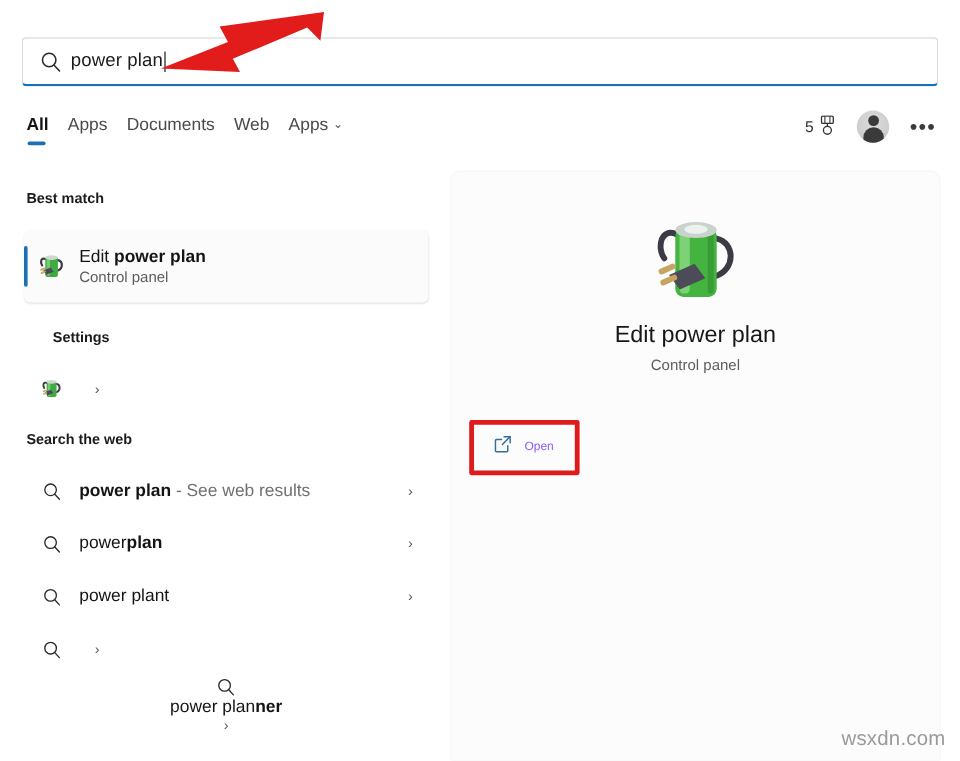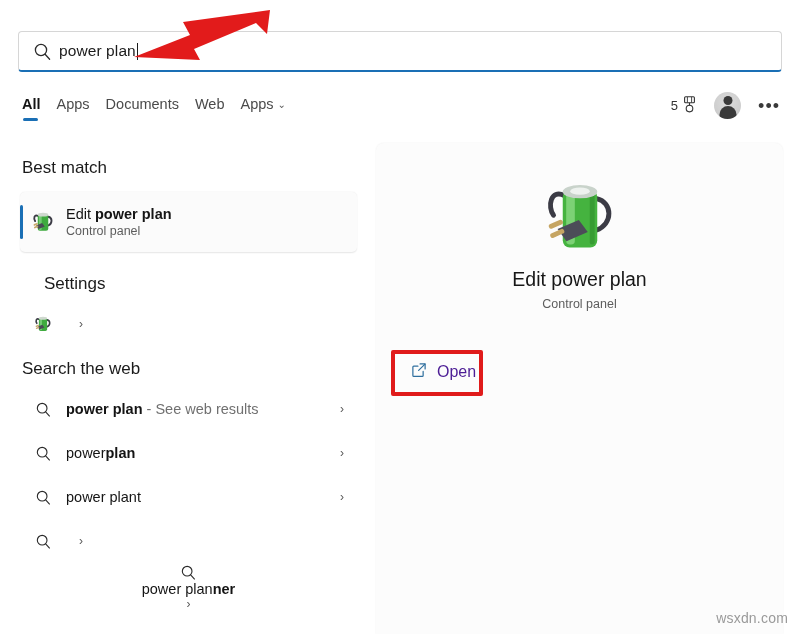--- a/index.html
+++ b/index.html
@@ -152,22 +152,22 @@
 
   
   .left-col {
     position: absolute;
     left: 0;
     top: 140px;
     width: 375px;
     height: 494px;
   }
   .section-head {
-    font-size: 17px;
-    font-weight: 400;
+    font-size: 12px;
+    font-weight: 700;
     color: #1b1b1b;
     padding-left: 22px;
   }
 
   .bestmatch-card {
     position: absolute;
     left: 20px;
     width: 337px;
     height: 60px;
     background: #fbfbfb;
@@ -279,22 +279,22 @@
     width: 88px;
     height: 34px;
     display: flex;
     align-items: center;
     gap: 9px;
     padding-left: 8px;
     box-sizing: border-box;
     border-radius: 3px;
   }
   .open-btn .lbl {
-    font-size: 16px;
-    color: #4c1d95;
+    font-size: 10px;
+    color: #8b5cf6;
   }
   .annot-box {
     position: absolute;
     left: 391px;
     top: 350px;
     width: 92px;
     height: 46px;
     border: 4px solid #e01b1b;
     border-radius: 2px;
     box-sizing: border-box;
@@ -305,21 +305,21 @@
     position: absolute;
     left: 128px;
     top: 2px;
     pointer-events: none;
   }
 
   .watermark {
     position: absolute;
     right: 12px;
     bottom: 8px;
-    font-size: 14px;
+    font-size: 17px;
     color: #9a9a9a;
     letter-spacing: .2px;
   }
 </style>
 </head>
 <body>
 
 <div class="search-wrap">
   <span class="search-icon">
     <svg width="19" height="19" viewBox="0 0 19 19" fill="none">

